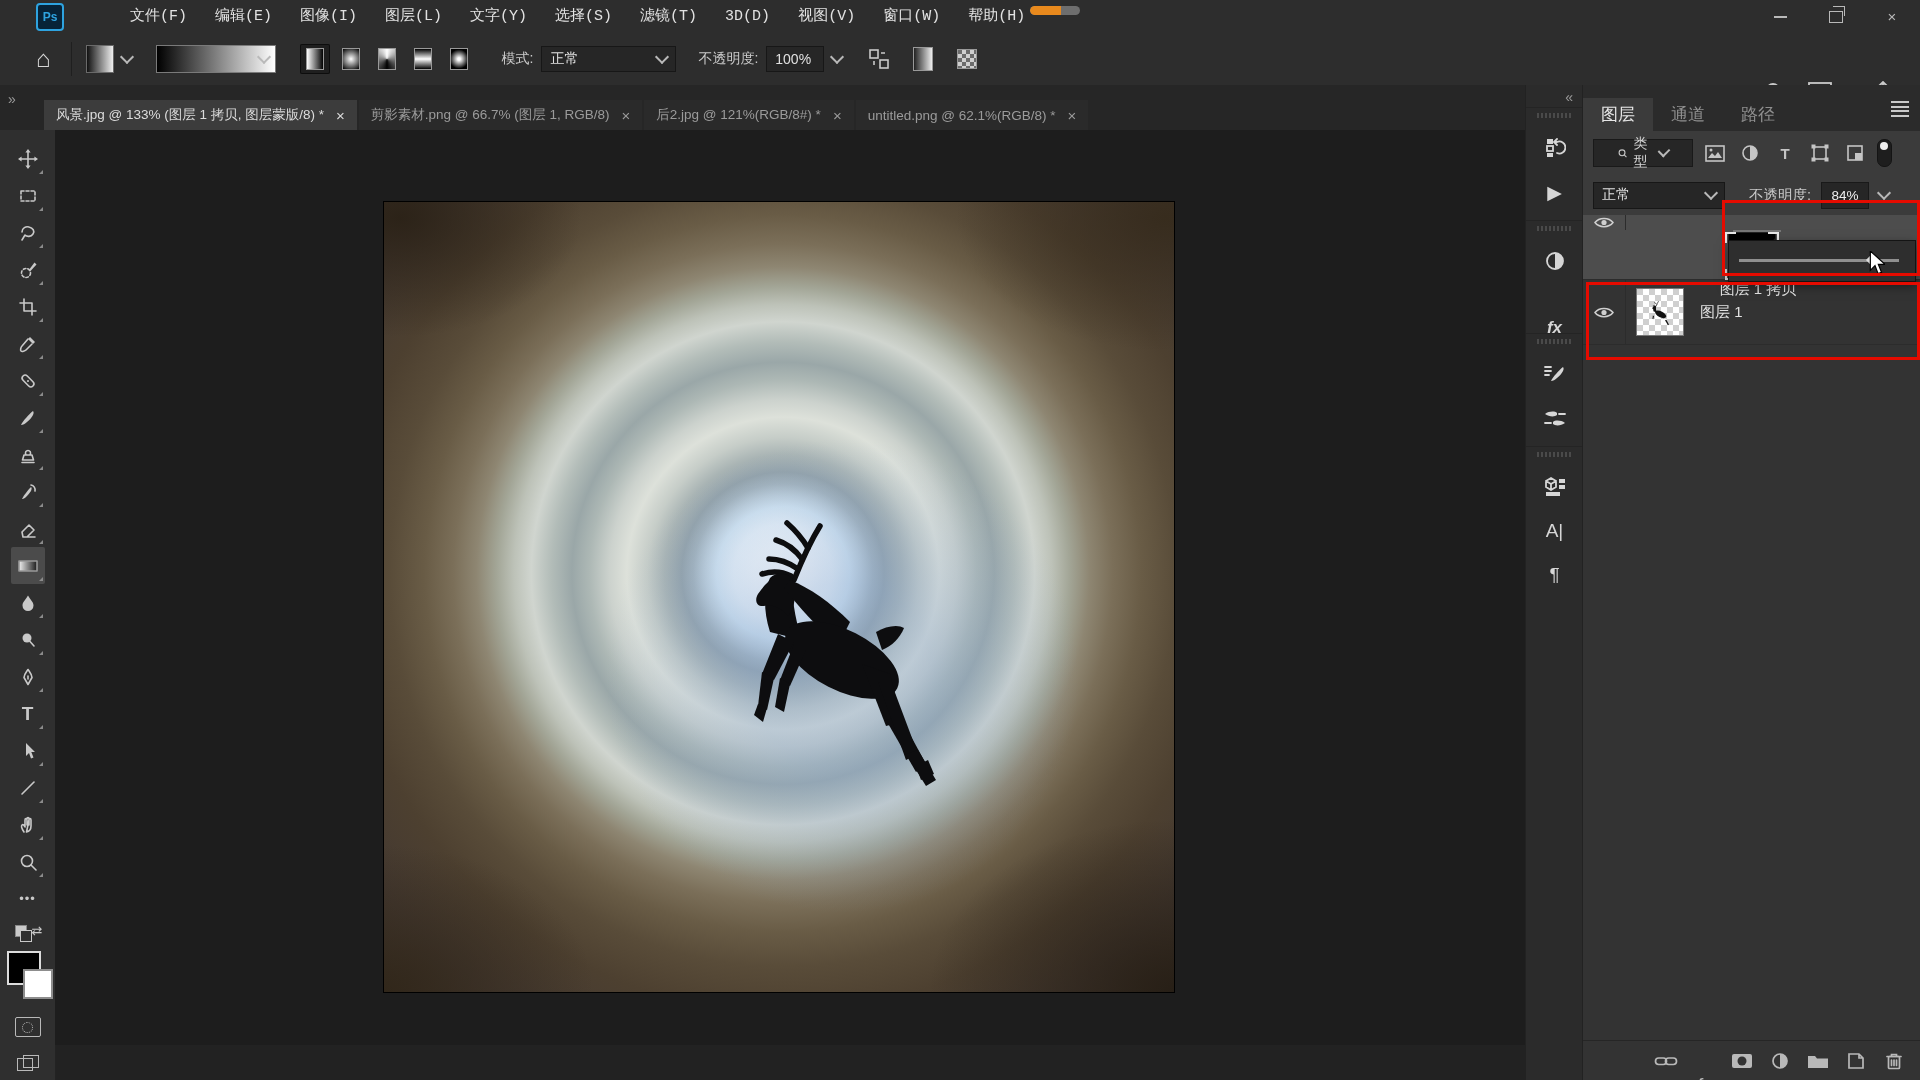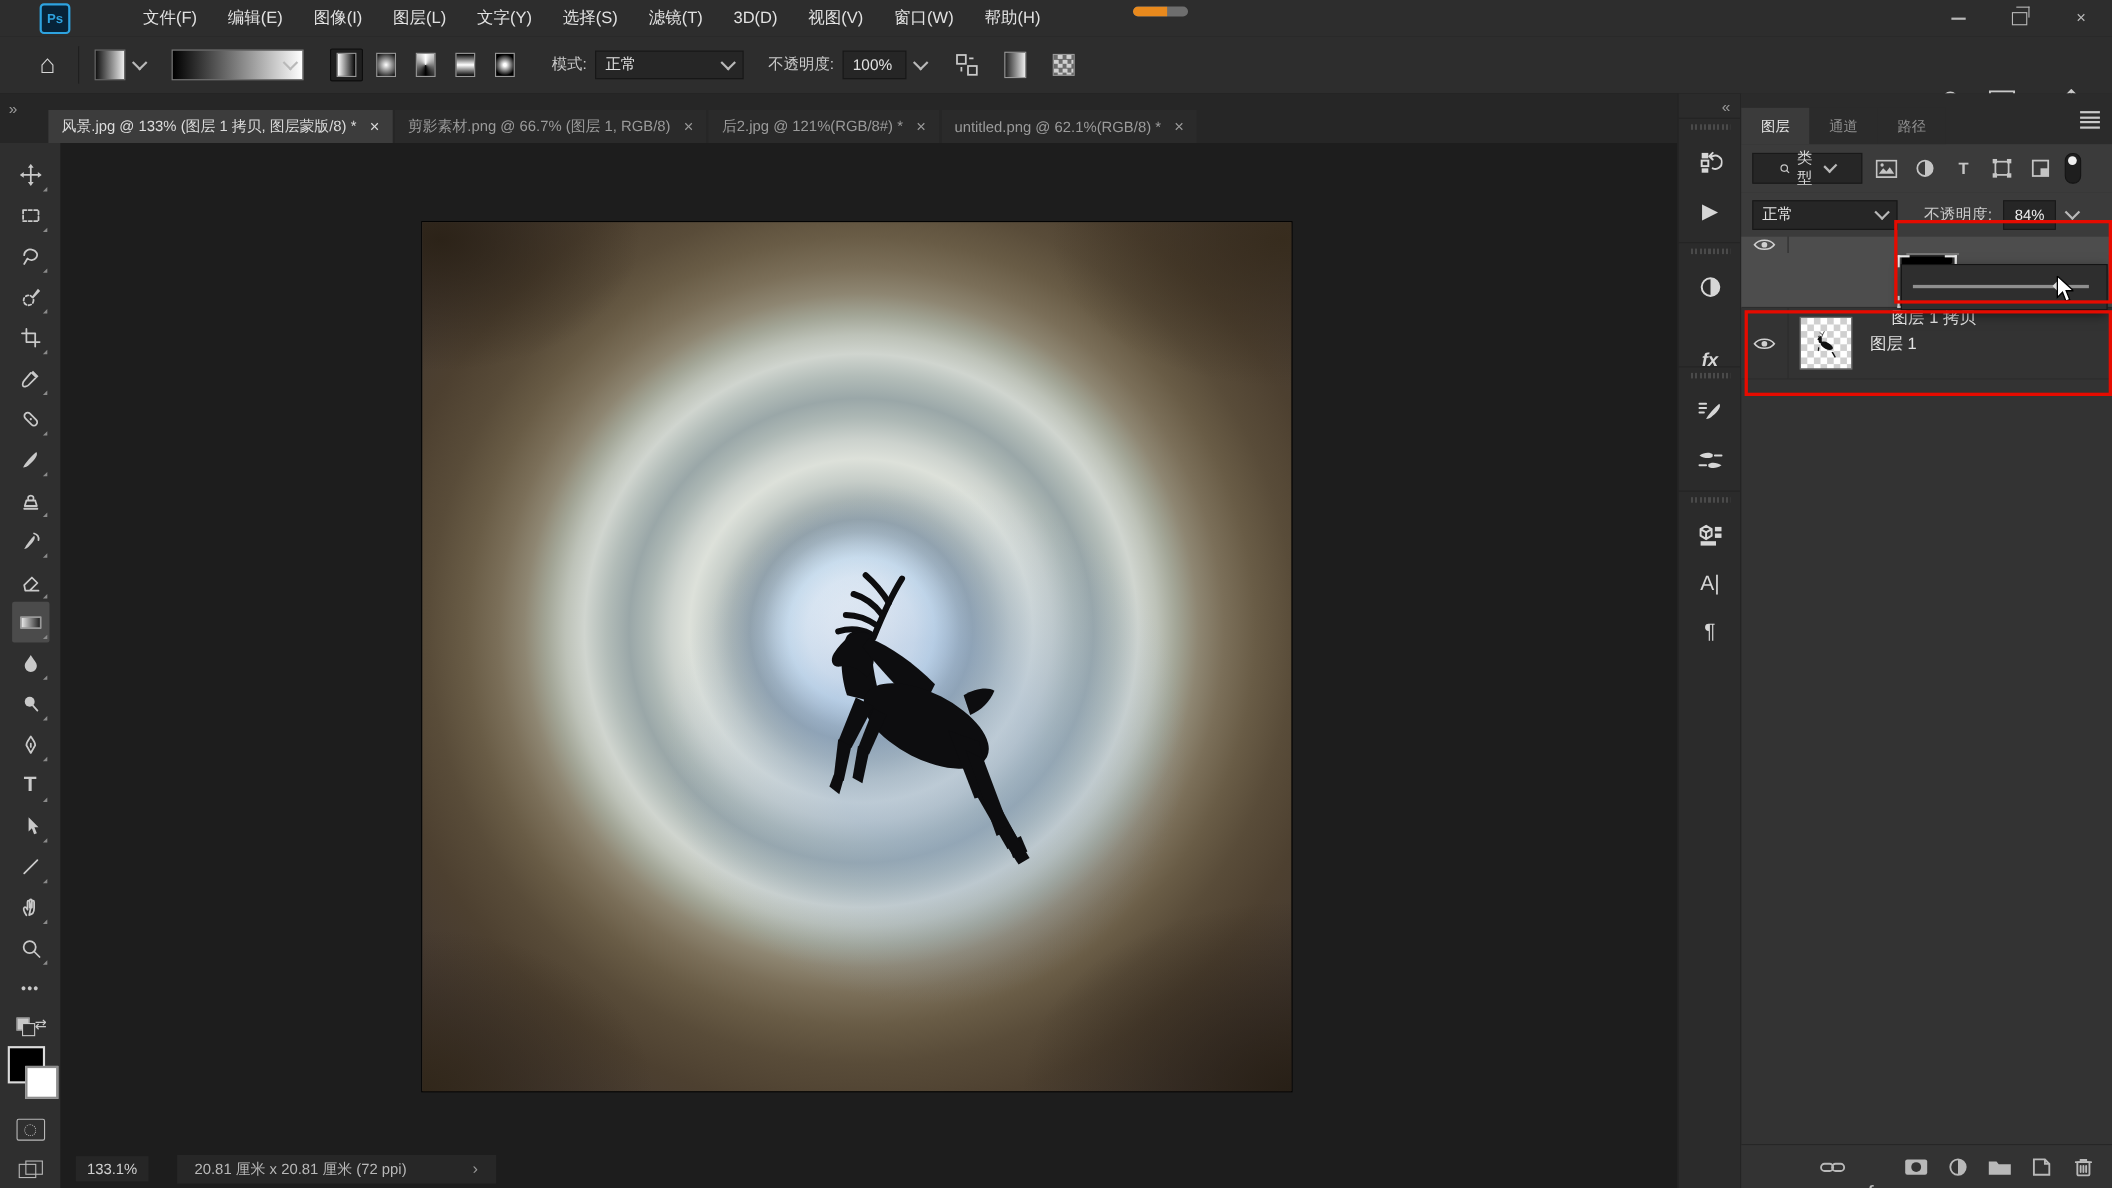--- a/index.html
+++ b/index.html
@@ -2,21 +2,21 @@
 <html><head>
 <meta charset="utf-8">
 <style>
   html,body{margin:0;padding:0;background:#111;}
   #app{position:relative;width:1920px;height:1080px;background:#222;overflow:hidden;
        font-family:"Liberation Sans","DejaVu Sans",sans-serif;color:#ddd;-webkit-font-smoothing:antialiased;}
   
   .menu-bar{position:absolute;left:0;top:0;width:1920px;height:33px;background:#2d2d2d;display:flex;align-items:center;gap:38px;}
   .ps-logo{width:24px;height:24px;margin:0 14px 0 36px;border-radius:4px;background:#072338;border:2px solid #2ea3e0;
            color:#2ea3e0;font-size:12px;font-weight:bold;display:flex;align-items:center;justify-content:center;}
-  .menus{display:flex;align-items:center;height:100%;}
+  .menus{display:flex;align-items:center;height:100%;font-family:Liberation Mono, monospace;}
   .menu-item{padding:0 14px;font-size:15px;color:#e2e2e2;line-height:33px;cursor:default;}
   .progress-pill{position:absolute;left:1030px;top:6px;width:50px;height:9px;border-radius:5px;background:#6e6e6e;overflow:hidden;}
   .progress-fill{height:100%;background:#e8891d;border-radius:5px 0 0 5px;}
   .win-controls{position:absolute;right:0;top:0;height:33px;display:flex;}
   .win-btn{width:56px;height:33px;display:flex;align-items:center;justify-content:center;color:#b9b9b9;font-size:15px;}
   .dash{width:13px;height:2px;background:#b9b9b9;}
   .restore-glyph{position:relative;width:12px;height:10px;border:1.5px solid #b9b9b9;}
   .restore-glyph::before{content:"";position:absolute;left:3px;top:-6px;width:11px;height:9px;border:1.5px solid #b9b9b9;border-bottom:none;border-left:none;}
   
   .options-bar{position:absolute;left:0;top:33px;width:1920px;height:52px;background:#2d2d2d;border-bottom:1px solid #1a1a1a;display:flex;align-items:center;}
@@ -89,21 +89,21 @@
   .collapse-left{align-self:flex-end;margin:4px 10px 2px 0;color:#9a9a9a;font-size:14px;}
   .dock-group{width:100%;display:flex;flex-direction:column;align-items:center;border-top:1px solid #242424;padding-bottom:6px;}
   .grip{width:36px;height:5px;margin:5px 0 8px 0;background:repeating-linear-gradient(90deg,#4a4a4a 0 2px,transparent 2px 4px);}
   .dock-icon{width:40px;height:44px;display:flex;align-items:center;justify-content:center;color:#d6d6d6;font-size:19px;}
   .dock-icon svg{stroke:#d6d6d6;fill:none;stroke-width:1.8;stroke-linecap:round;}
   .dock-icon .fillpart{fill:#d6d6d6;stroke:none;}
   .fx-text{font-style:italic;font-weight:bold;font-size:17px;color:#d6d6d6;margin-top:45px;}
   
   .layers-panel{position:absolute;left:1582px;top:85px;width:338px;height:995px;background:#333;border-left:1px solid #222;}
   .panel-tabs{height:46px;background:#2b2b2b;display:flex;align-items:flex-end;position:relative;}
-  .panel-tab{height:33px;padding:0 18px;display:flex;align-items:center;font-size:13px;color:#8f8f8f;background:#2b2b2b;}
+  .panel-tab{height:33px;padding:0 18px;display:flex;align-items:center;font-size:17px;color:#8f8f8f;background:#2b2b2b;}
   .panel-tab.active{background:#3b3b3b;color:#e6e6e6;}
   .hamburger{position:absolute;right:12px;top:16px;width:18px;}
   .hamburger div{height:2px;background:#c9c9c9;margin-bottom:2.5px;}
   .filter-row{height:44px;background:#3b3b3b;display:flex;align-items:center;padding:0 10px;gap:9px;}
   .type-box{width:100px;height:28px;background:#262626;border:1px solid #191919;display:flex;align-items:center;padding:0 24px;gap:6px;font-size:14px;color:#d6d6d6;box-sizing:border-box;}
   .f-icon{width:26px;height:26px;display:flex;align-items:center;justify-content:center;color:#c5c5c5;font-size:15px;font-weight:bold;}
   .f-icon svg{stroke:#c5c5c5;fill:none;stroke-width:1.6;}
   .f-icon .fillpart{fill:#c5c5c5;stroke:none;}
   .pill-toggle{width:13px;height:26px;border-radius:7px;background:#1e1e1e;border:1px solid #141414;position:relative;}
   .pill-toggle .dot{position:absolute;left:1.5px;top:2px;width:8px;height:8px;border-radius:50%;background:#efefef;}
@@ -436,27 +436,20 @@
           <polygon points="136,206 150,202 176,250 166,258"></polygon>
           <polygon points="166,252 178,246 184,260 171,266"></polygon>
           <polygon points="128,168 144,176 168,240 156,246"></polygon>
           <polygon points="156,240 168,236 186,266 176,272"></polygon>
           <path d="M126,118 C136,112 148,110 154,114 C150,124 142,132 132,136 Z"></path>
         </g>
       </svg>
     </div>
   </div>
 
-  <div class="status-bar">
-    <span class="zoom-field">133.1%</span>
-    <div class="doc-info">
-      <span>20.81 厘米 x 20.81 厘米 (72 ppi)</span>
-      <span class="gt">›</span>
-    </div>
-  </div>
 
   <div class="dock-strip">
     <span class="collapse-left">«</span>
     <div class="dock-group">
       <div class="grip"></div>
       <div class="dock-icon">
         <svg width="22" height="22" viewBox="0 0 22 22">
             <rect class="fillpart" x="3" y="2" width="6" height="5"></rect>
             <rect x="3" y="9" width="6" height="5"></rect>
             <rect class="fillpart" x="3" y="16" width="6" height="4"></rect>

